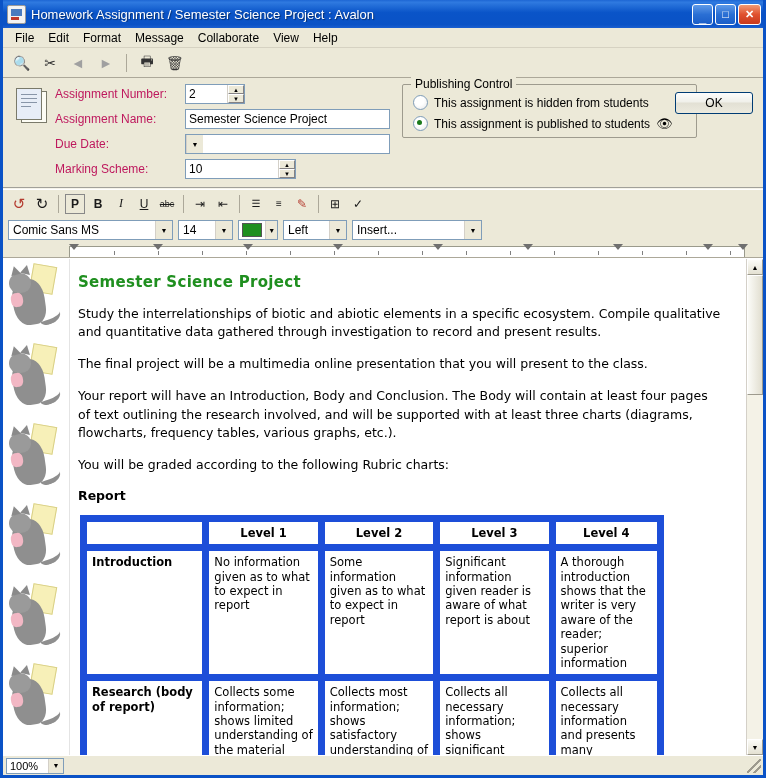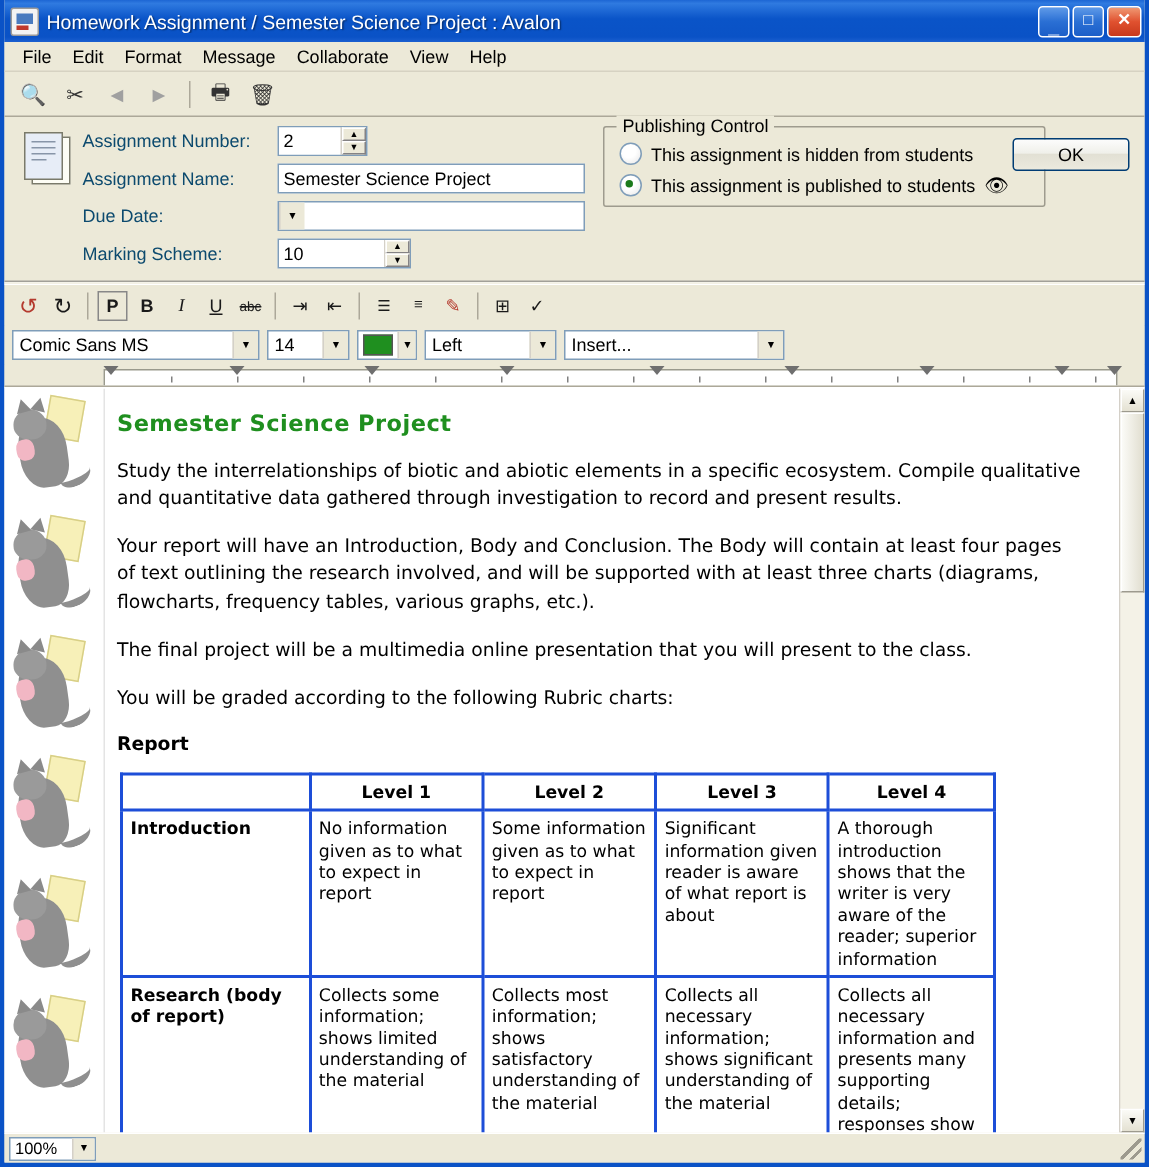--- a/index.html
+++ b/index.html
@@ -160,21 +160,21 @@
   }
   .props-icon .line {
     position: absolute; height: 1px; background: #8895a8; left: 4px; width: 16px;
   }
   .form-grid {
     display: grid;
     grid-template-columns: 130px auto;
     row-gap: 5px;
     align-items: center;
   }
-  .form-label { font-size: 12px; color: #0c4a6e; }
+  .form-label { font-size: 12px; color: #be185d; }
   .row-inline { display: flex; align-items: center; gap: 6px; }
   .txt {
     border: 1px solid #7f9db9;
     background: #fff;
     font-family: "Liberation Sans", sans-serif;
     font-size: 12px;
     padding: 2px 3px;
     box-sizing: border-box;
     height: 20px;
   }
@@ -450,21 +450,21 @@
     margin: 0 0 12px 0;
   }
   table.rubric {
     border-collapse: collapse;
     width: 584px;
     margin-left: 2px;
     font-family: "DejaVu Sans", sans-serif;
     font-size: 11.5px;
   }
   table.rubric td, table.rubric th {
-    border: 2px solid #1d4ed8;
+    border: 7px solid #1d4ed8;
     padding: 4px 5px;
     vertical-align: top;
     text-align: left;
     line-height: 1.25;
   }
   table.rubric th { text-align: center; font-weight: bold; }
   table.rubric td.rowhead { font-weight: bold; }
   .col-a { width: 130px; }
   .col-b { width: 113px; }
   
@@ -603,21 +603,21 @@
 
       <div class="form-label">Due Date:</div>
       <div class="row-inline">
         <div class="combo" style="width:205px">
           <div class="arrow">▼</div>
         </div>
       </div>
 
       <div class="form-label">Marking Scheme:</div>
       <div class="row-inline">
-        <div class="spin" style="width:89px">
+        <div class="spin" style="width:111px">
           <input value="10" style="">
           <div class="spin-btns">
             <div>▲</div>
             <div>▼</div>
           </div>
         </div>
       </div>
     </div>
 
     <div class="groupbox">
@@ -663,25 +663,25 @@
       <div class="arrow">▼</div>
     </div>
     <div class="combo" style="width:55px">
       <div class="val">14</div>
       <div class="arrow">▼</div>
     </div>
     <div class="color-combo" style="width:40px">
       <div class="color-swatch" id="font-color-swatch" style="background: rgb(31, 143, 31);"></div>
       <div class="arrow" style="width:14px;height:18px;background:#ece9d8;display:flex;align-items:center;justify-content:center;font-size:7px;border-left:1px solid #d4d0c8">▼</div>
     </div>
-    <div class="combo" style="width:88px">
+    <div class="combo" style="width:64px">
       <div class="val">Left</div>
       <div class="arrow">▼</div>
     </div>
-    <div class="combo" style="width:147px">
+    <div class="combo" style="width:130px">
       <div class="val">Insert...</div>
       <div class="arrow">▼</div>
     </div>
   </div>
 
   <div class="ruler">
     <div class="ruler-track">
         <div class="ruler-mark" style="left: 44px;"></div>
         <div class="ruler-mark" style="left: 88px;"></div>
         <div class="ruler-mark" style="left: 132px;"></div>
@@ -763,22 +763,22 @@
         <div class="ear1"></div>
           <div class="ear2"></div>
           <div class="tail"></div>
           <div class="pink"></div>
       </div>
     </div>
 
     <div class="doc">
       <div class="doc-title" style="color: rgb(31, 143, 31);">Semester Science Project</div>
       <p class="doc-p">Study the interrelationships of biotic and abiotic elements in a specific ecosystem. Compile qualitative and quantitative data gathered through investigation to record and present results.</p>
+      <p class="doc-p">The final project will be a multimedia online presentation that you will present to the class.</p>
       <p class="doc-p">Your report will have an Introduction, Body and Conclusion. The Body will contain at least four pages of text outlining the research involved, and will be supported with at least three charts (diagrams, flowcharts, frequency tables, various graphs, etc.).</p>
-      <p class="doc-p">The final project will be a multimedia online presentation that you will present to the class.</p>
       <p class="doc-p">You will be graded according to the following Rubric charts:</p>
       <div class="doc-h">Report</div>
 
       <table class="rubric">
         <tbody>
             <tr>
           <td class="col-a"></td>
           <th class="col-b">Level 1</th>
           <th class="col-b">Level 2</th>
           <th class="col-b">Level 3</th>

